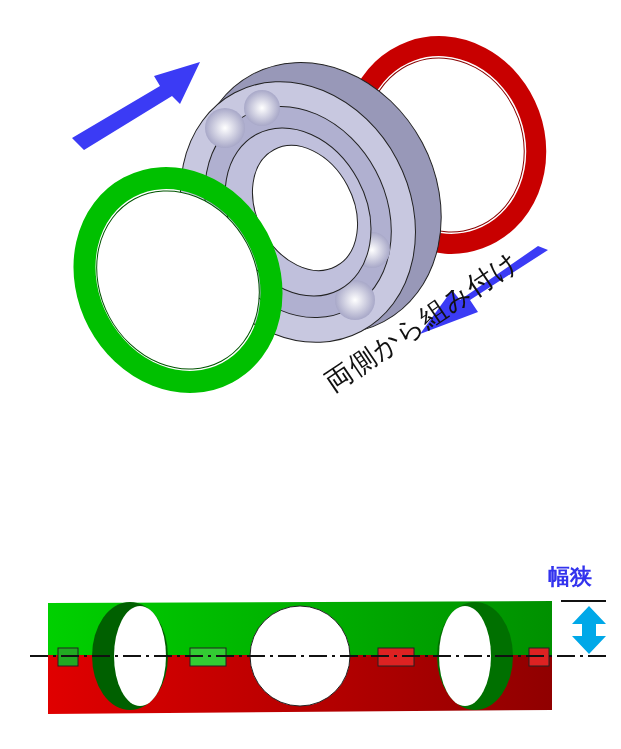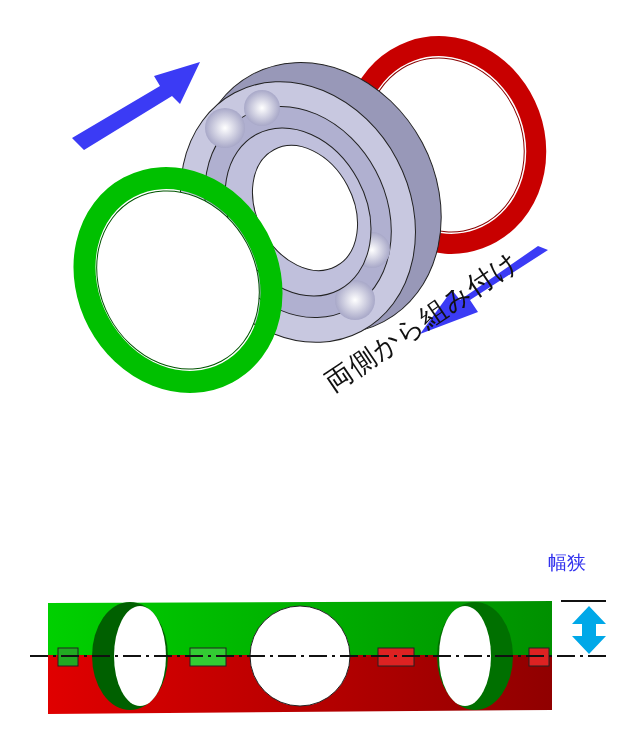--- a/index.html
+++ b/index.html
@@ -1,19 +1,19 @@
 <!DOCTYPE html>
 <html><head>
 <meta charset="utf-8">
 <style>
   html,body{margin:0;padding:0;background:#fff;}
   body{width:621px;height:749px;position:relative;overflow:hidden;font-family:"DejaVu Sans",sans-serif;}
   .abs{position:absolute;}
   #caption{position:absolute;left:318px;top:370px;transform:rotate(-34deg);transform-origin:left top;font-size:27px;color:#111;white-space:nowrap;letter-spacing:1px;}
-  #width-label{position:absolute;left:548px;top:550px;font-size:19px;font-weight:normal;color:#3333ee;}
+  #width-label{position:absolute;left:548px;top:562px;font-size:22px;font-weight:bold;color:#3333ee;}
 </style>
 </head>
 <body>
 
 <svg class="abs" style="left:0;top:0" width="621" height="749">
   <defs>
     <linearGradient id="gGrad" x1="0" x2="1">
         <stop offset="0" stop-color="#00d000"></stop>
         <stop offset="1" stop-color="#009000"></stop>
       </linearGradient>

